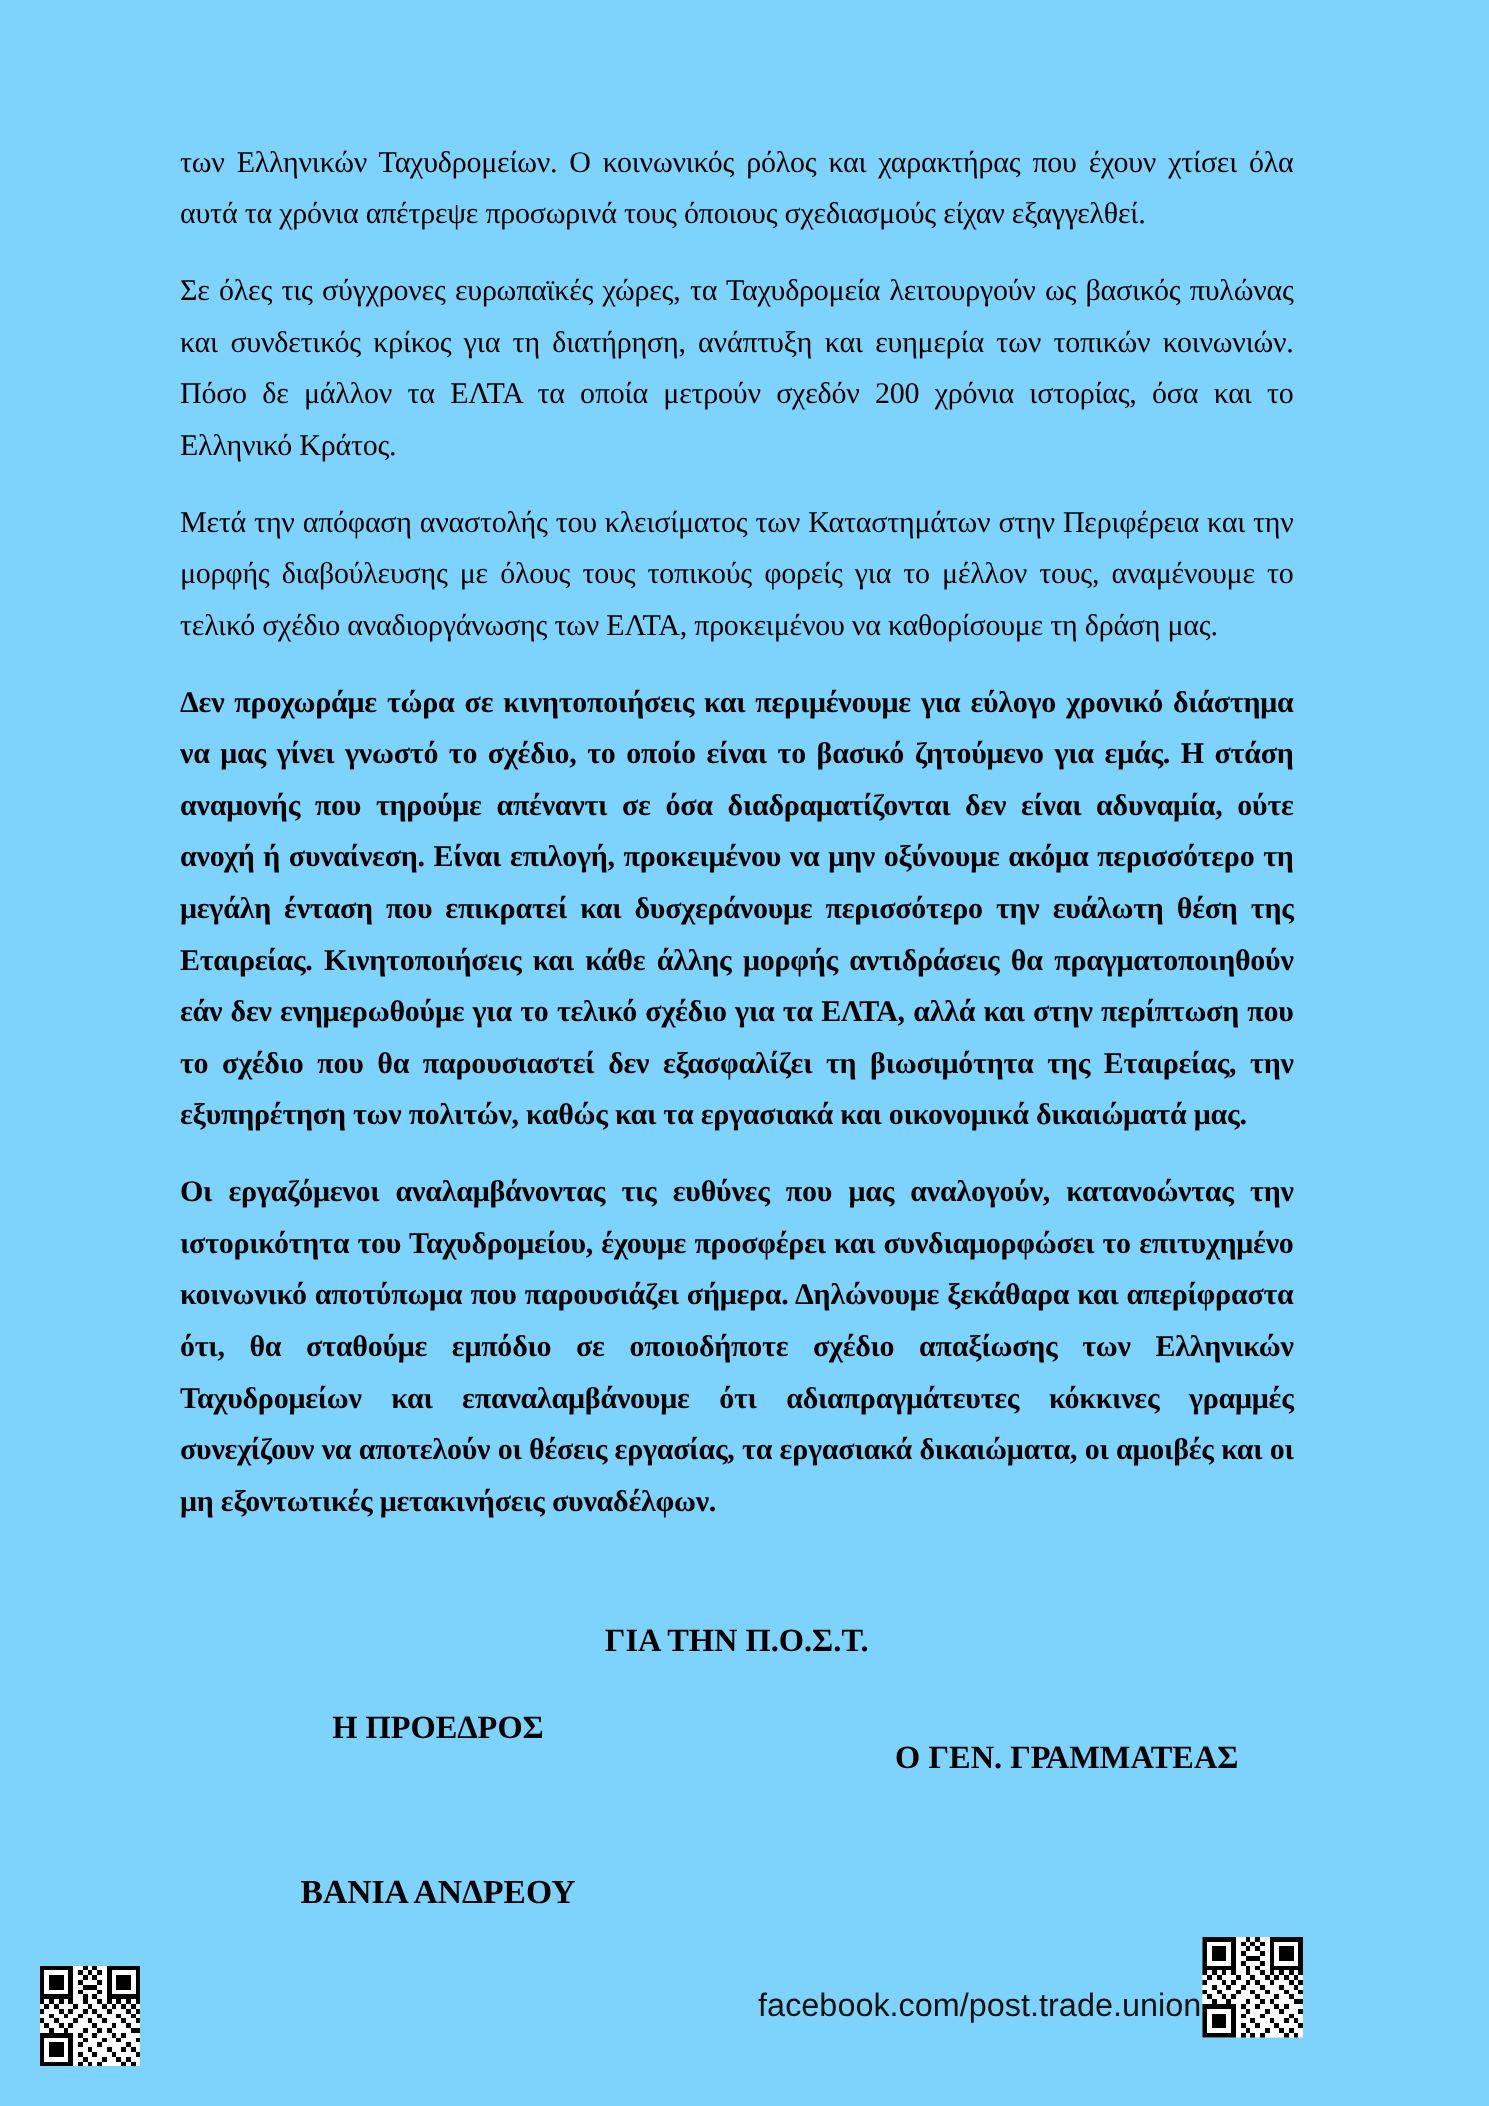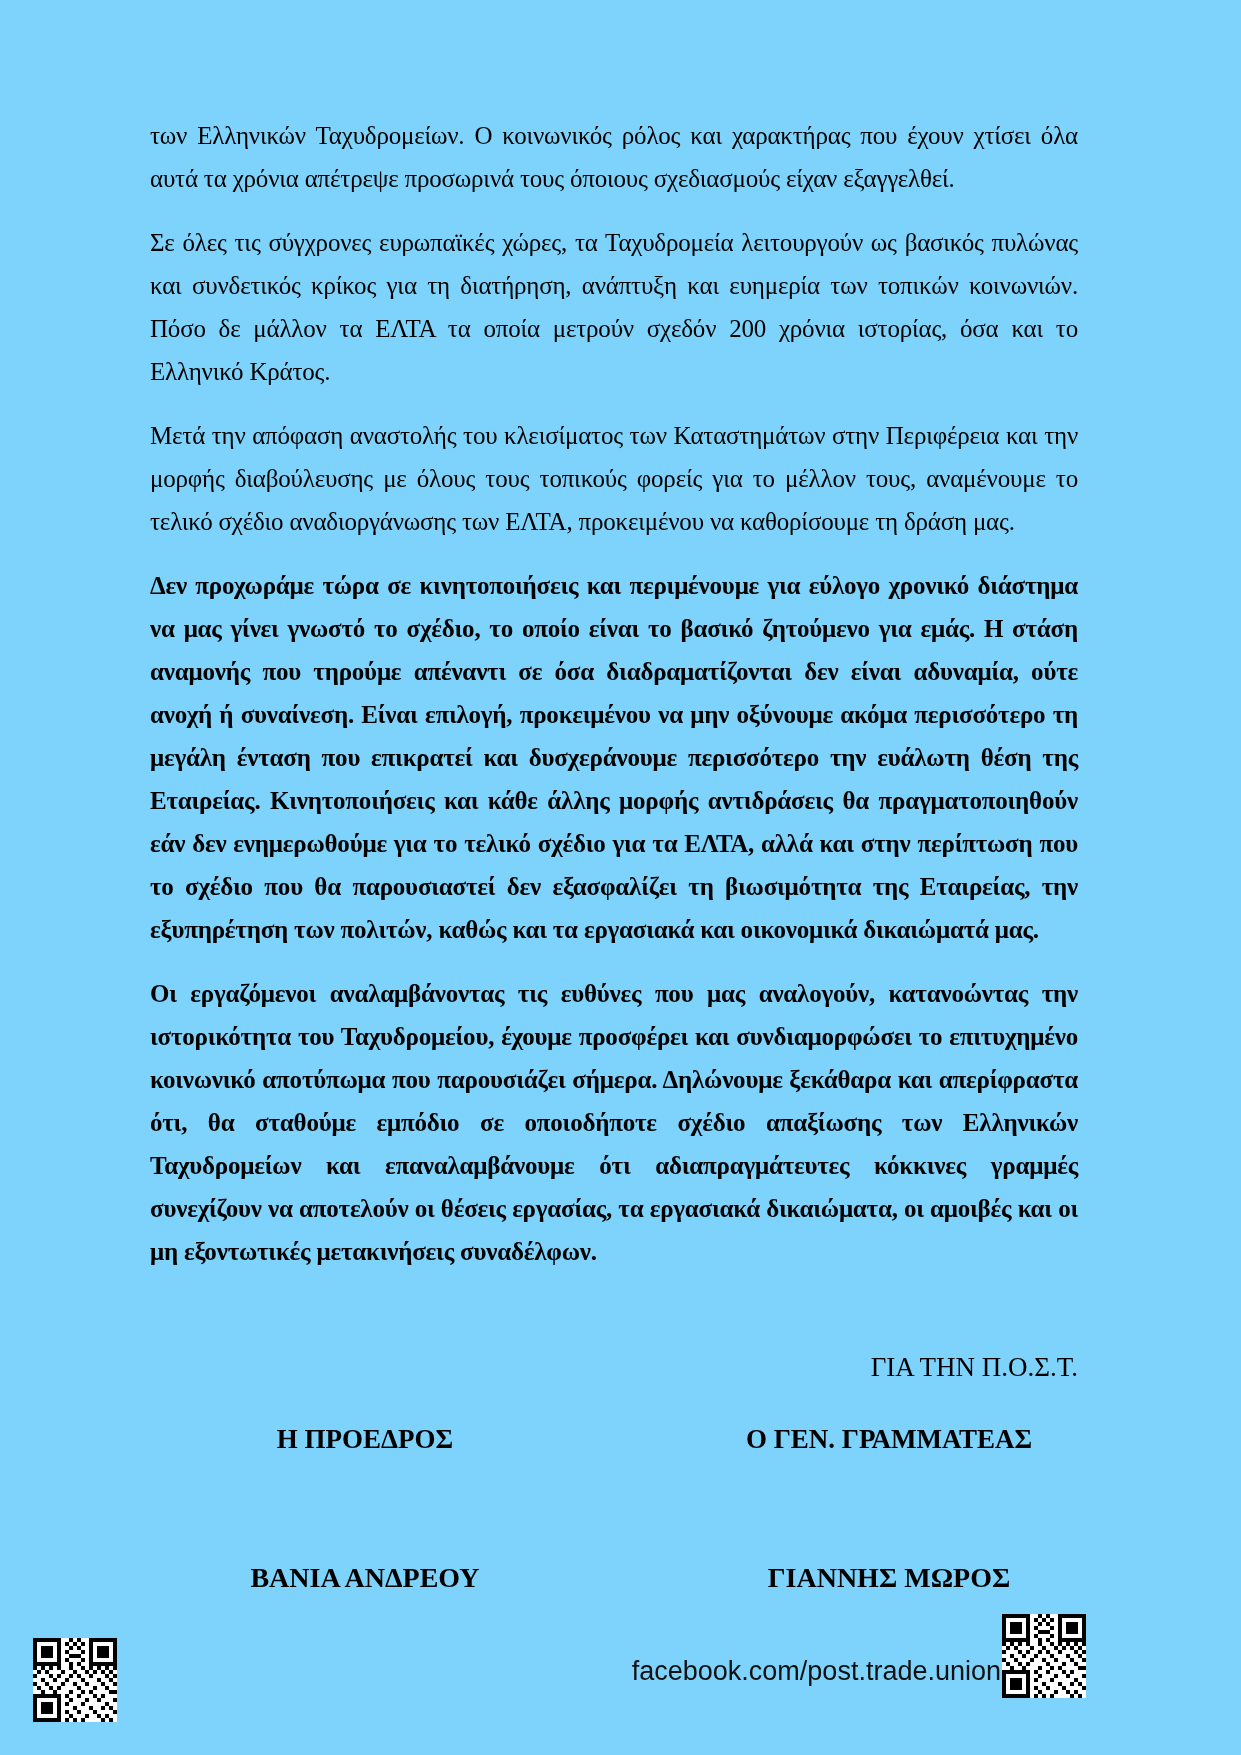--- a/index.html
+++ b/index.html
@@ -20,34 +20,34 @@
     font-size:25px;
     line-height:43px;
     text-align:justify;
     letter-spacing:-0.2px;
     margin:0 0 21px 0;
   }
   .para.bold{font-weight:700;}
   .for-line{
     position:absolute;
     left:150px;top:1352px;width:928px;
-    text-align:right;
+    text-align:center;
     font-family:"Liberation Serif","DejaVu Serif",serif;
-    font-size:27px;font-weight:400;
+    font-size:27px;font-weight:700;
   }
   .sig{
     position:absolute;
     text-align:center;
     font-family:"Liberation Serif","DejaVu Serif",serif;
     font-weight:700;
   }
   .role{font-size:27px;top:1424px;font-family:Liberation Serif, serif;}
   .name{font-size:28px;top:1562px;text-align:center;}
   .col-left{left:150px;width:430px;}
-  .col-right{left:700px;width:378px;}
+  .col-right{left:700px;width:378px;margin-top:25px;}
   .footer-url{
     position:absolute;
     font-family:"Liberation Sans","DejaVu Sans",sans-serif;
     font-size:27px;
     color:#111;
     white-space:nowrap;
   }
   .url-left{left:126px;top:1778px;}
   .url-right{right:240px;top:1656px;}
   .qr{position:absolute;}
@@ -65,21 +65,20 @@
     <p class="para">Μετά την απόφαση αναστολής του κλεισίματος των Καταστημάτων στην Περιφέρεια και την μορφής διαβούλευσης με όλους τους τοπικούς φορείς για το μέλλον τους, αναμένουμε το τελικό σχέδιο αναδιοργάνωσης των ΕΛΤΑ, προκειμένου να καθορίσουμε τη δράση μας.</p>
     <p class="para bold">Δεν προχωράμε τώρα σε κινητοποιήσεις και περιμένουμε για εύλογο χρονικό διάστημα να μας γίνει γνωστό το σχέδιο, το οποίο είναι το βασικό ζητούμενο για εμάς. Η στάση αναμονής που τηρούμε απέναντι σε όσα διαδραματίζονται δεν είναι αδυναμία, ούτε ανοχή ή συναίνεση. Είναι επιλογή, προκειμένου να μην οξύνουμε ακόμα περισσότερο τη μεγάλη ένταση που επικρατεί και δυσχεράνουμε περισσότερο την ευάλωτη θέση της Εταιρείας. Κινητοποιήσεις και κάθε άλλης μορφής αντιδράσεις θα πραγματοποιηθούν εάν δεν ενημερωθούμε για το τελικό σχέδιο για τα ΕΛΤΑ, αλλά και στην περίπτωση που το σχέδιο που θα παρουσιαστεί δεν εξασφαλίζει τη βιωσιμότητα της Εταιρείας, την εξυπηρέτηση των πολιτών, καθώς και τα εργασιακά και οικονομικά δικαιώματά μας.</p>
     <p class="para bold">Οι εργαζόμενοι αναλαμβάνοντας τις ευθύνες που μας αναλογούν, κατανοώντας την ιστορικότητα του Ταχυδρομείου, έχουμε προσφέρει και συνδιαμορφώσει το επιτυχημένο κοινωνικό αποτύπωμα που παρουσιάζει σήμερα. Δηλώνουμε ξεκάθαρα και απερίφραστα ότι, θα σταθούμε εμπόδιο σε οποιοδήποτε σχέδιο απαξίωσης των Ελληνικών Ταχυδρομείων και επαναλαμβάνουμε ότι αδιαπραγμάτευτες κόκκινες γραμμές συνεχίζουν να αποτελούν οι θέσεις εργασίας, τα εργασιακά δικαιώματα, οι αμοιβές και οι μη εξοντωτικές μετακινήσεις συναδέλφων.</p>
   </div>
 
   <div class="for-line">ΓΙΑ ΤΗΝ Π.Ο.Σ.Τ.</div>
 
   <div class="sig role col-left">Η ΠΡΟΕΔΡΟΣ</div>
   <div class="sig role col-right">Ο ΓΕΝ. ΓΡΑΜΜΑΤΕΑΣ</div>
   <div class="sig name col-left">ΒΑΝΙΑ ΑΝΔΡΕΟΥ</div>
-  <div class="sig name col-right">ΓΙΑΝΝΗΣ ΜΩΡΟΣ</div>
 
   <svg width="0" height="0" style="position:absolute">
     <defs>
       <g id="qr" shape-rendering="crispEdges">
         <rect x="0" y="0" width="84" height="84" fill="#fff"></rect>
 
         <rect x="0" y="0" width="28" height="28" fill="#000"></rect>
           <rect x="4" y="4" width="20" height="20" fill="#fff"></rect>
           <rect x="8" y="8" width="12" height="12" fill="#000"></rect>
         <rect x="56" y="0" width="28" height="28" fill="#000"></rect>

